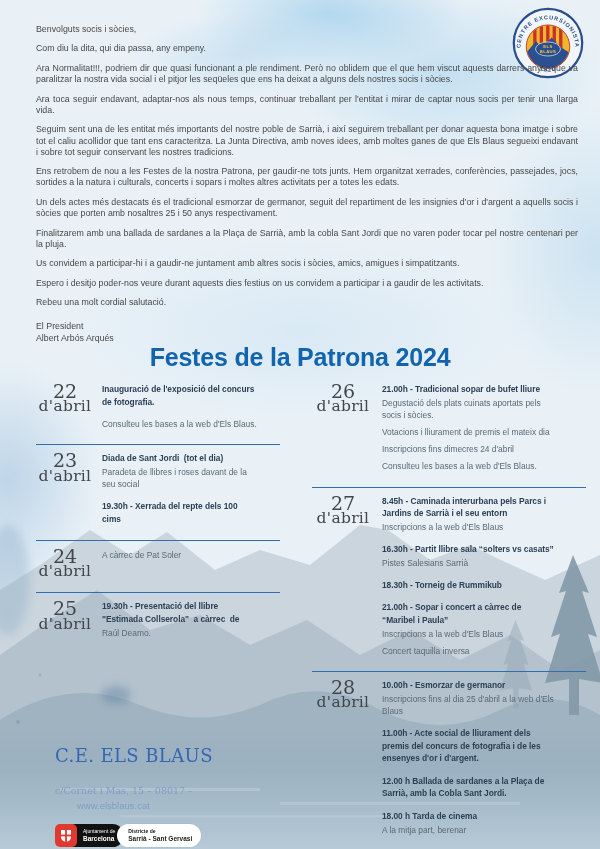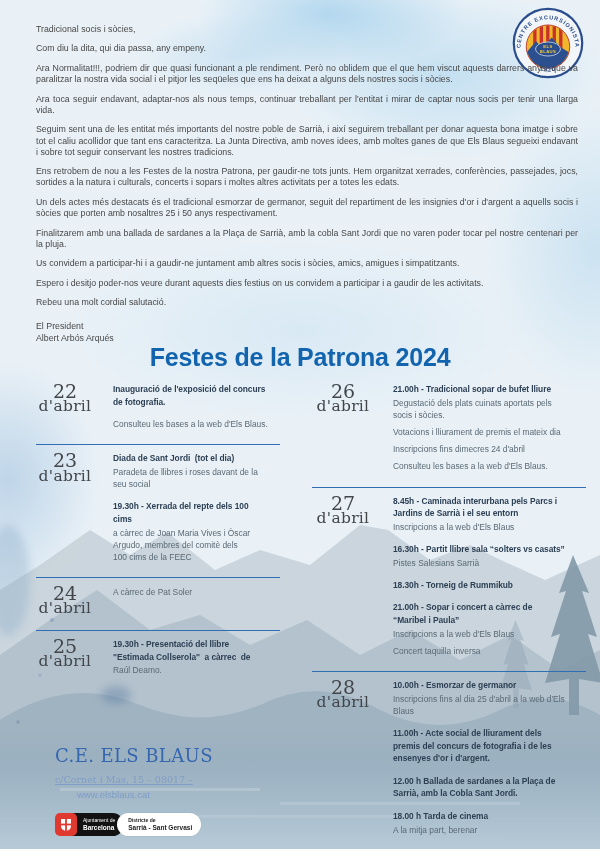--- a/index.html
+++ b/index.html
@@ -35,31 +35,31 @@
   .col{position:absolute;top:380px;}
   .col-left{left:36px;width:244px;}
   .col-right{left:312px;width:274px;}
   .entry{display:flex;padding:7px 0 14px;}
   .entry:first-child{padding-top:3px;}
   .entry.ruled{border-top:1.6px solid var(--divider-blue,#2f6eb4);}
   .date{flex:0 0 58px;width:58px;text-align:center;font-family:"DejaVu Serif",serif;color:#42464b;}
   .col-right .date{flex:0 0 62px;width:62px;}
   .date .day{font-size:19px;line-height:.9;}
   .date .month{font-size:15.5px;line-height:.95;margin-top:-1px;letter-spacing:.3px;}
-  .content{flex:1;padding-left:8px;min-width:0;margin-left:11px;}
+  .content{flex:1;padding-left:8px;min-width:0;}
   .group{margin-bottom:10px;}
   .group:last-child{margin-bottom:0;}
   p.head{font-size:8.4px;font-weight:bold;line-height:1.5;margin:0;color:var(--event-head,#2c3f53);white-space:pre;letter-spacing:-.05px;}
   p.sub{font-size:8.4px;line-height:1.45;margin:1px 0 0;color:var(--event-sub,#5a6974);white-space:pre;}
   p.sub + p.sub{margin-top:5px;}
 
   
   .brand{position:absolute;left:55px;top:745px;}
   .brand-name{font-family:"DejaVu Serif",serif;font-weight:normal;font-size:18px;letter-spacing:.4px;color:var(--brand-blue,#3566b0);}
-  .brand-address{font-family:"DejaVu Serif",serif;font-size:9.5px;color:#7f9dc6;margin-top:8px;text-decoration:underline;}
+  .brand-address{font-family:"DejaVu Serif",serif;font-size:9.5px;color:#7f9dc6;margin-top:19px;}
   .brand-web{font-family:Liberation Sans, sans-serif;font-size:9.5px;color:#7f9dc6;margin-top:4px;margin-left:22px;}
   .gov-logos{margin-top:13px;display:flex;align-items:center;}
   .gov-left{display:flex;align-items:center;background:#121212;border-radius:12px;height:23px;padding-right:9px;}
   .bcn-emblem{width:22px;height:23px;background:var(--bcn-red,#e03a30);border-radius:5px;display:flex;align-items:center;justify-content:center;margin-right:6px;flex:0 0 22px;}
   .gov-text{color:#fff;line-height:1.08;white-space:nowrap;}
   .gov-text .sm{display:block;font-size:5px;}
   .gov-text .lg{display:block;font-size:6.5px;font-weight:bold;}
   .gov-right{background:#fff;border-radius:12px;height:23px;display:flex;flex-direction:column;justify-content:center;
     padding:0 9px 0 11px;margin-left:-7px;color:#1a1a1a;line-height:1.08;box-shadow:0 0 0 .5px rgba(0,0,0,.06);white-space:nowrap;}
   .gov-right .sm{display:block;font-size:5px;font-weight:bold;}
@@ -122,21 +122,21 @@
     <text font-family="Liberation Sans, sans-serif" font-size="6" font-weight="bold" fill="#2a4d8e" letter-spacing="1">
       <textPath href="#arcTop" startOffset="50%" text-anchor="middle">CENTRE EXCURSIONISTA</textPath>
     </text>
     <text font-family="Liberation Sans, sans-serif" font-size="6.4" font-weight="bold" fill="#2a4d8e" letter-spacing="1.2">
       <textPath href="#arcBottom" startOffset="50%" text-anchor="middle">1920</textPath>
     </text>
   </svg>
 
   <div class="letter">
     <div id="letter-paragraphs">
-        <p class="lp">Tradicional socis i sòcies,</p>
+        <p class="lp">Benvolguts socis i sòcies,</p>
         <p class="lp">Com diu la dita, qui dia passa, any empeny.</p>
         <p class="lp">Ara Normalitat!!!, podriem dir que quasi funcionant a ple rendiment. Però no oblidem que el que hem viscut aquests darrers anys, que va paralitzar la nostra vida social i el pitjor les seqüeles que ens ha deixat a alguns dels nostres socis i sòcies.</p>
         <p class="lp">Ara toca seguir endavant, adaptar-nos als nous temps, continuar treballant per l'entitat i mirar de captar nous socis per tenir una llarga vida.</p>
         <p class="lp">Seguim sent una de les entitat més importants del nostre poble de Sarrià, i així seguirem treballant per donar aquesta bona imatge i sobre tot el caliu acollidor que tant ens caracteritza. La Junta Directiva, amb noves idees, amb moltes ganes de que Els Blaus segueixi endavant i sobre tot seguir conservant les nostres tradicions.</p>
         <p class="lp">Ens retrobem de nou a les Festes de la nostra Patrona, per gaudir-ne tots junts. Hem organitzat xerrades, conferències, passejades, jocs, sortides a la natura i culturals, concerts i sopars i moltes altres activitats per a totes les edats.</p>
         <p class="lp">Un dels actes més destacats és el tradicional esmorzar de germanor, seguit del repartiment de les insignies d'or i d'argent a aquells socis i sòcies que porten amb nosaltres 25 i 50 anys respectivament.</p>
         <p class="lp">Finalitzarem amb una ballada de sardanes a la Plaça de Sarrià, amb la cobla Sant Jordi que no varen poder tocar pel nostre centenari per la pluja.</p>
         <p class="lp">Us convidem a participar-hi i a gaudir-ne juntament amb altres socis i sòcies, amics, amigues i simpatitzants.</p>
         <p class="lp">Espero i desitjo poder-nos veure durant aquests dies festius on us convidem a participar i a gaudir de les activitats.</p>
         <p class="lp">Rebeu una molt cordial salutació.</p>
@@ -172,23 +172,20 @@
         </div>
         <div class="content">
           <div class="group">
             <p class="head">Diada de Sant Jordi  (tot el dia)</p>
             <p class="sub">Paradeta de llibres i roses davant de la
 seu social</p>
           </div>
           <div class="group">
             <p class="head">19.30h - Xerrada del repte dels 100
 cims</p>
-            <p class="sub">a càrrec de Joan Maria Vives i Òscar
-Argudo, membres del comitè dels
-100 cims de la FEEC</p>
           </div>
         </div>
       </div>
       <div class="entry ruled">
         <div class="date">
           <div class="day">24</div>
           <div class="month">d'abril</div>
         </div>
         <div class="content">
           <div class="group">

